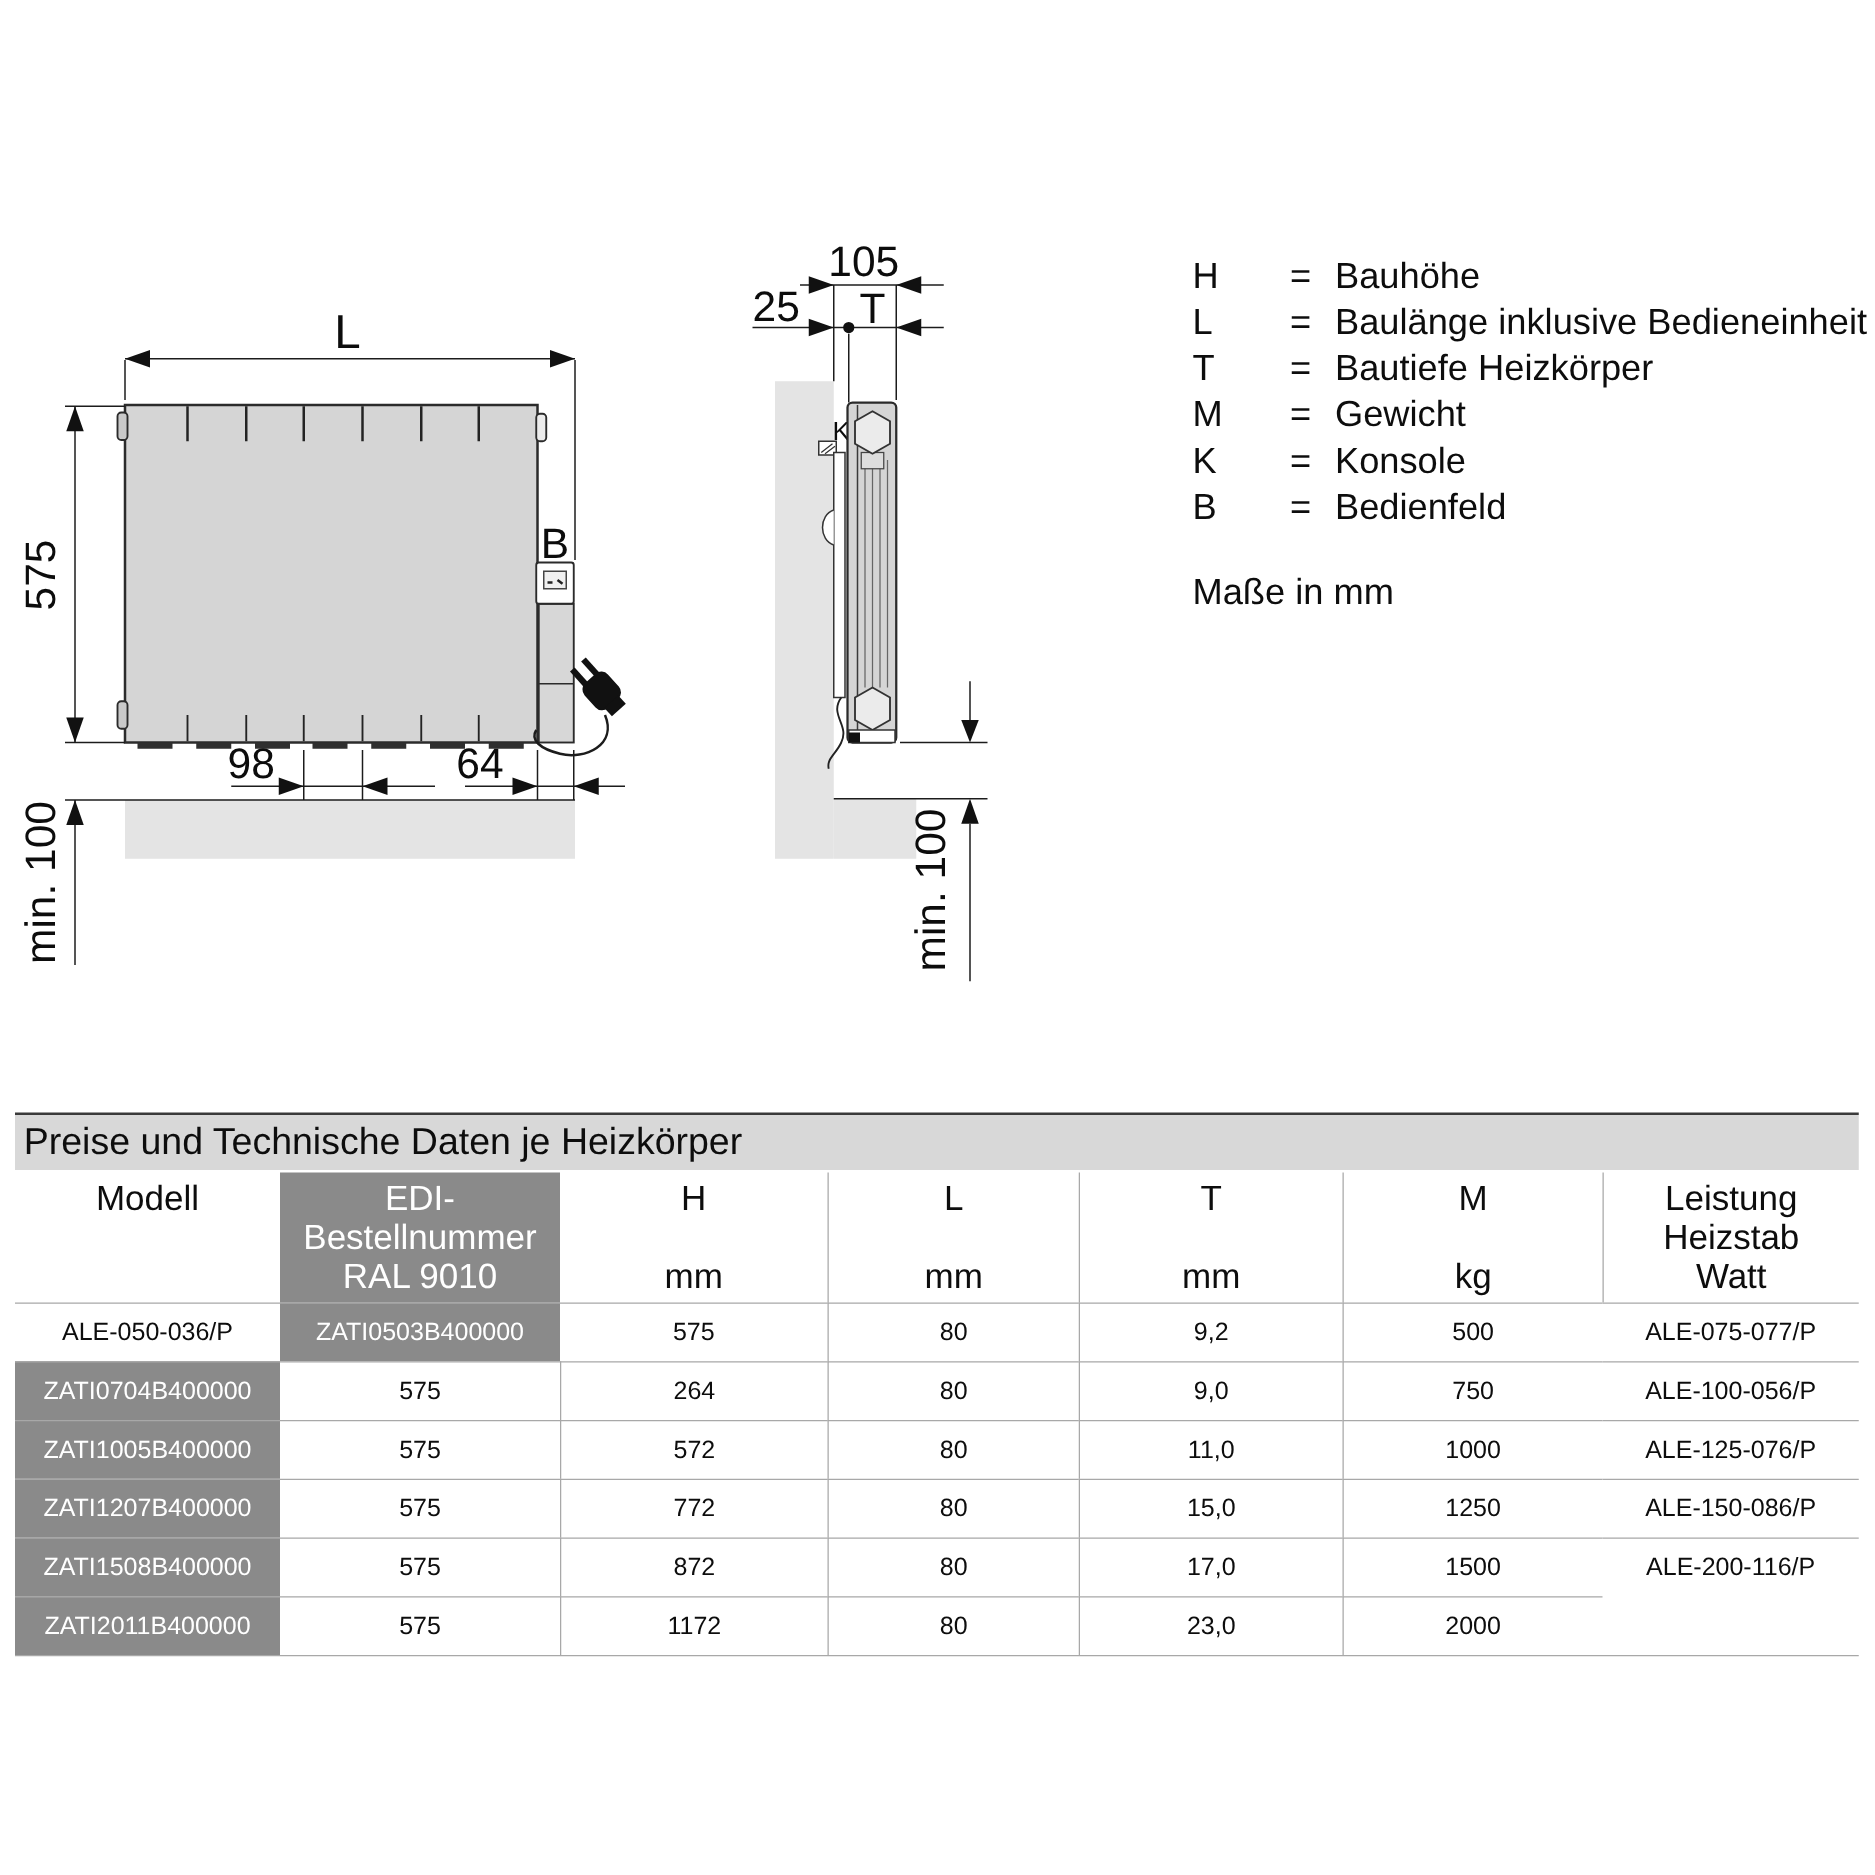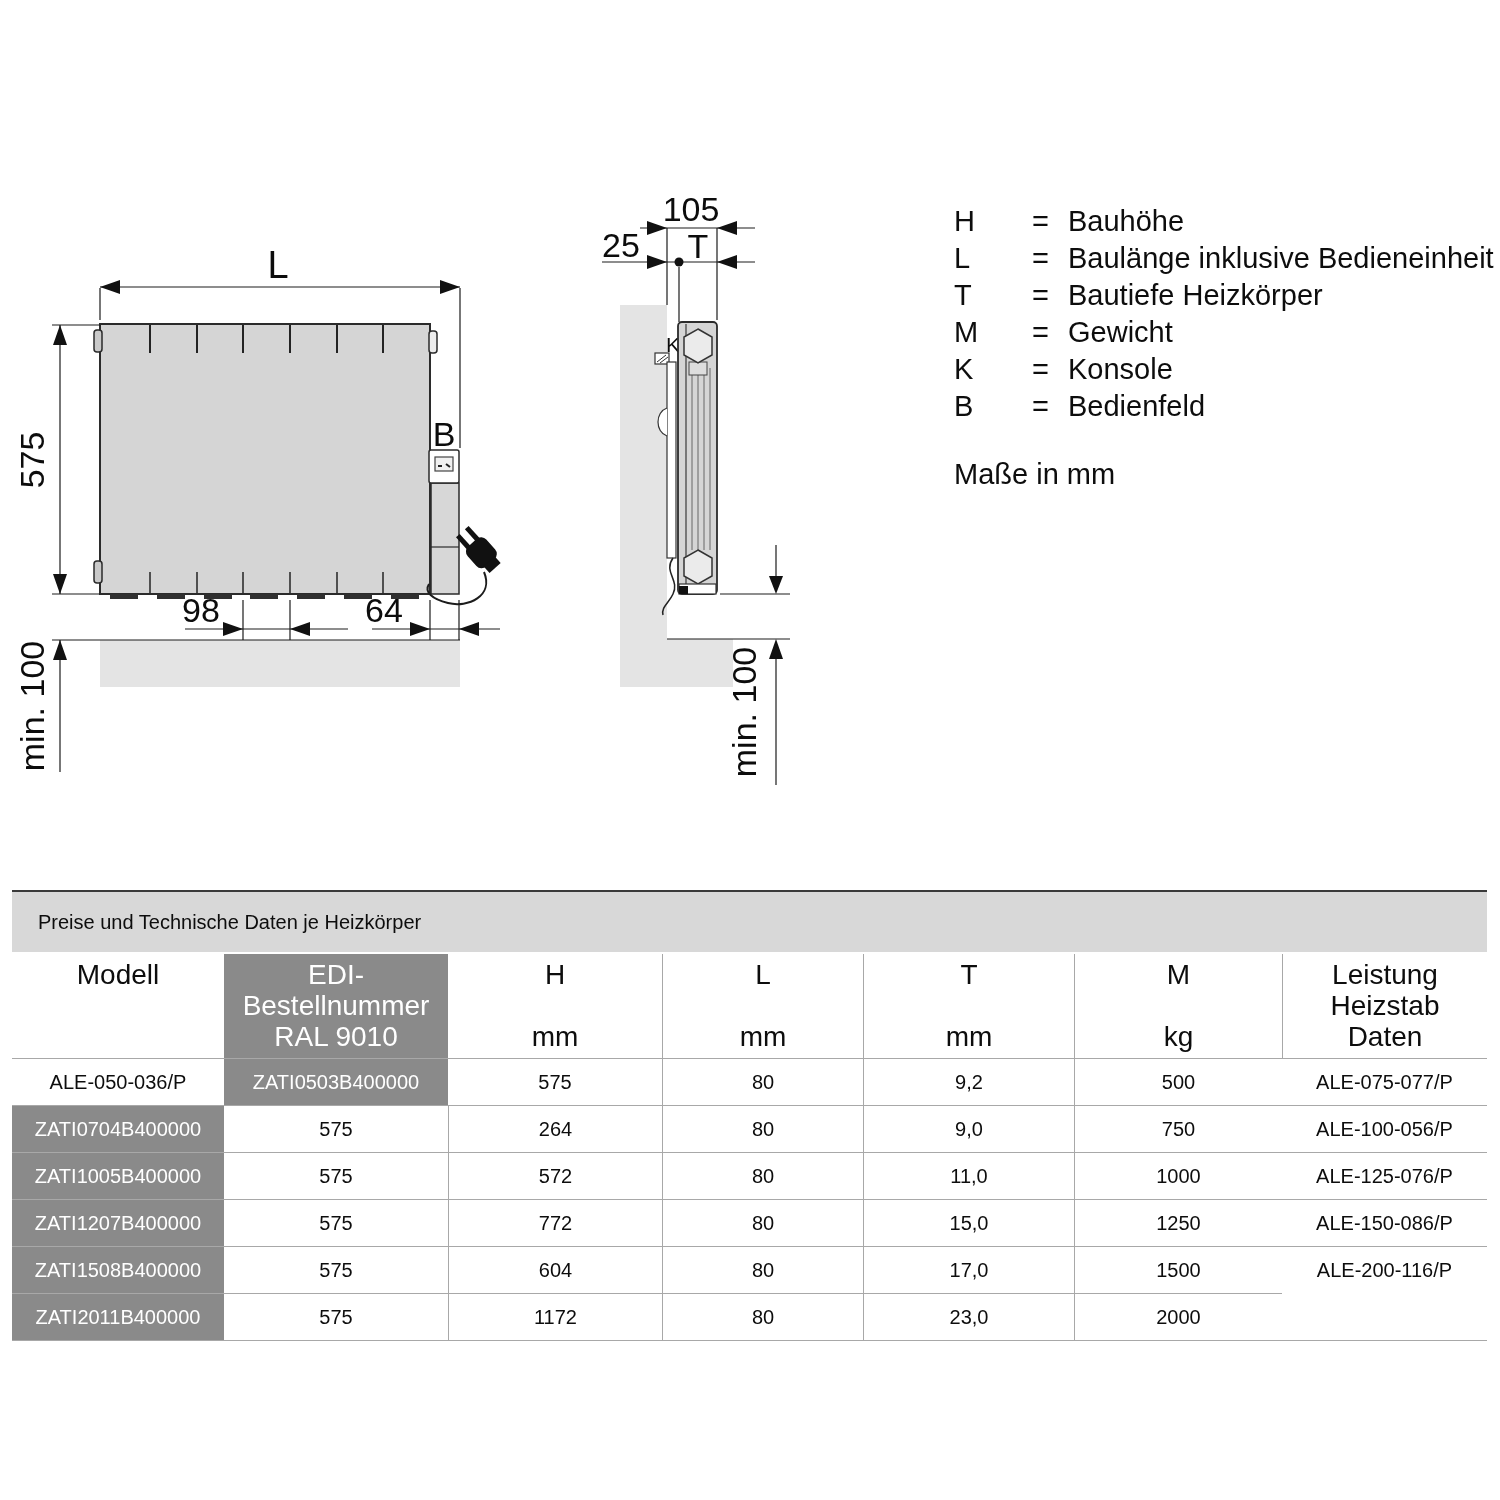--- a/index.html
+++ b/index.html
@@ -15,22 +15,22 @@
 
   
   .legend{position:absolute;left:954px;top:203px;font-size:29px;line-height:37px;}
   .legend-row{display:flex;}
   .legend-key{width:78px;}
   .legend-eq{width:36px;}
   .legend-note{margin-top:31px;}
 
   
   .tbl{position:absolute;left:12px;top:890px;width:1475px;border-top:2px solid #3a3a3a;}
-  .tbl-title{height:60px;background:#d8d8d8;display:flex;align-items:center;
-             padding-left:26px;box-sizing:border-box;font-size:20px;margin-bottom:2px;}
+  .tbl-title{height:44px;background:#d8d8d8;display:flex;align-items:center;
+             padding-left:7px;box-sizing:border-box;font-size:30px;margin-bottom:2px;}
   .tbl-grid{display:grid;grid-template-columns:212px 224px 214px 201px 211px 208px 205px;
             grid-template-rows:104px repeat(6,47px);border-bottom:1px solid #a8a8a8;}
   .th{box-sizing:border-box;text-align:center;font-size:28px;padding-top:5px;}
   .th .hl{height:31px;line-height:31px;text-align:center;}
   .td{box-sizing:border-box;text-align:center;font-size:20px;line-height:46px;
       border-top:1px solid #a8a8a8;white-space:nowrap;}
   .c-edi{background:#8a8a8a;color:#ffffff;}
   .bl{border-left:1px solid #a8a8a8;}
 </style>
 </head>
@@ -269,21 +269,21 @@
           <div class="hl">mm</div>
       </div>
       <div class="th bl">
         <div class="hl">M</div>
           <div class="hl"></div>
           <div class="hl">kg</div>
       </div>
       <div class="th bl">
         <div class="hl">Leistung</div>
           <div class="hl">Heizstab</div>
-          <div class="hl">Daten</div>
+          <div class="hl">Watt</div>
       </div>
 
       <div class="td">ALE-050-036/P</div>
       <div class="td c-edi">ZATI0503B400000</div>
       <div class="td">575</div>
       <div class="td bl">80</div>
       <div class="td bl">9,2</div>
       <div class="td bl">500</div>
 
       <div class="td">ALE-075-077/P</div>
@@ -306,21 +306,21 @@
       <div class="td c-edi">ZATI1207B400000</div>
       <div class="td">575</div>
       <div class="td bl">772</div>
       <div class="td bl">80</div>
       <div class="td bl">15,0</div>
       <div class="td bl">1250</div>
 
       <div class="td">ALE-150-086/P</div>
       <div class="td c-edi">ZATI1508B400000</div>
       <div class="td">575</div>
-      <div class="td bl">604</div>
+      <div class="td bl">872</div>
       <div class="td bl">80</div>
       <div class="td bl">17,0</div>
       <div class="td bl">1500</div>
 
       <div class="td">ALE-200-116/P</div>
       <div class="td c-edi">ZATI2011B400000</div>
       <div class="td">575</div>
       <div class="td bl">1172</div>
       <div class="td bl">80</div>
       <div class="td bl">23,0</div>

